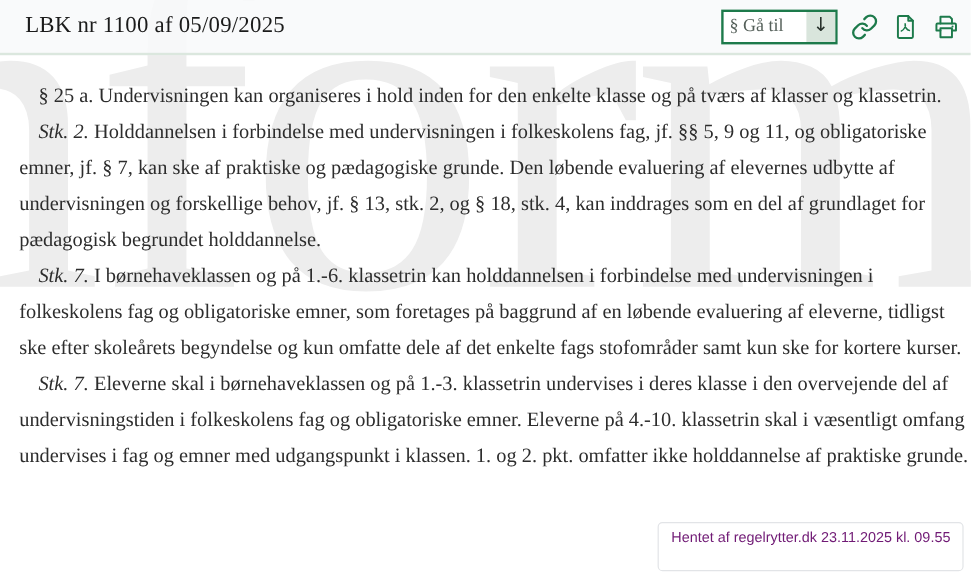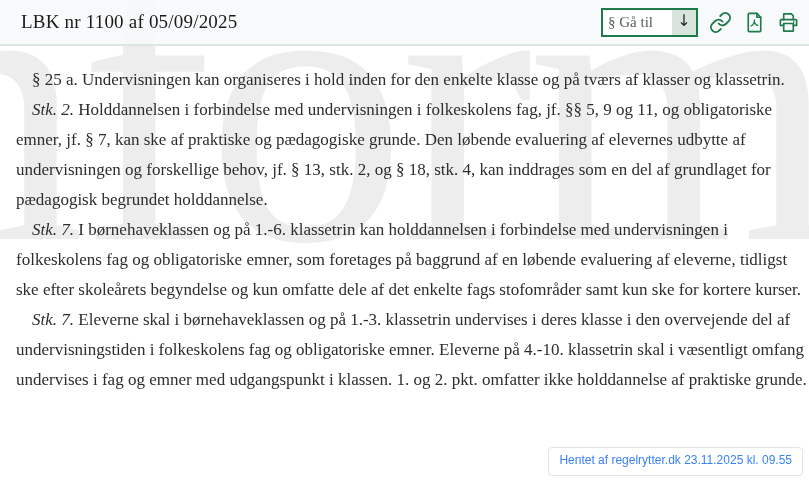--- a/index.html
+++ b/index.html
@@ -53,22 +53,22 @@
   p.law{
     margin:0;font-size:17px;line-height:30px;color:#2d2d2d;
     text-indent:16px;text-align:left;padding-left:16px;
   }
   .lead{color:#2d2d2d;}
   .lead.stk{font-style:italic;}
   
   .stamp{
     position:absolute;right:6px;bottom:7px;z-index:3;
     background:#ffffff;border:1px solid #e2e4e7;border-radius:4px;
-    padding:5px 10px 8px 10px;
-    font-family:"Liberation Sans",sans-serif;font-size:12px;color:#3b82f6;
+    padding:5px 10px 20px 10px;
+    font-family:"Liberation Sans",sans-serif;font-size:12px;color:#701a75;
     white-space:nowrap;
   }
 </style>
 </head>
 <body>
 
 <div class="watermark">nforma</div>
 
 <div class="topbar">
   <div class="doc-title">LBK nr 1100 af 05/09/2025</div>

